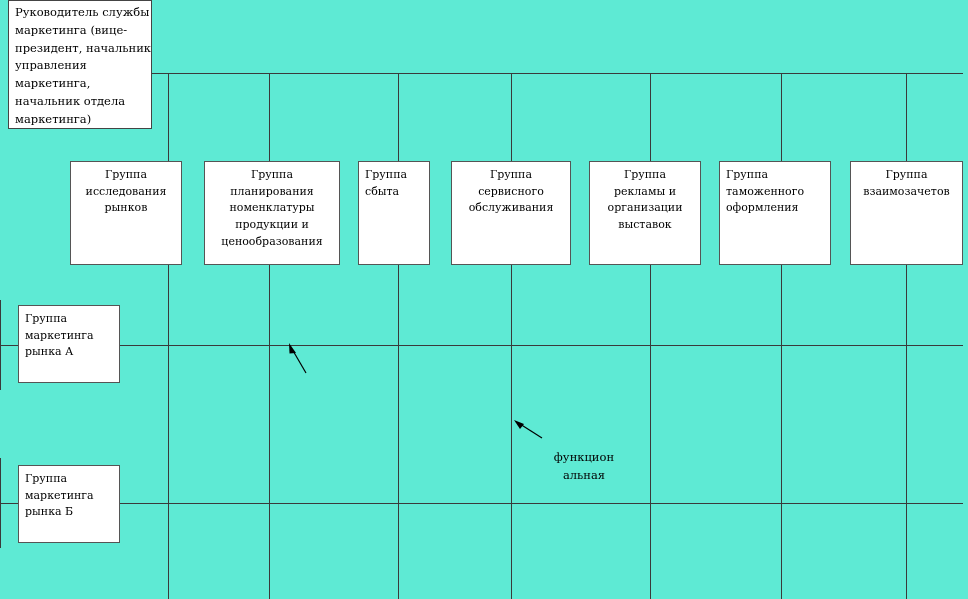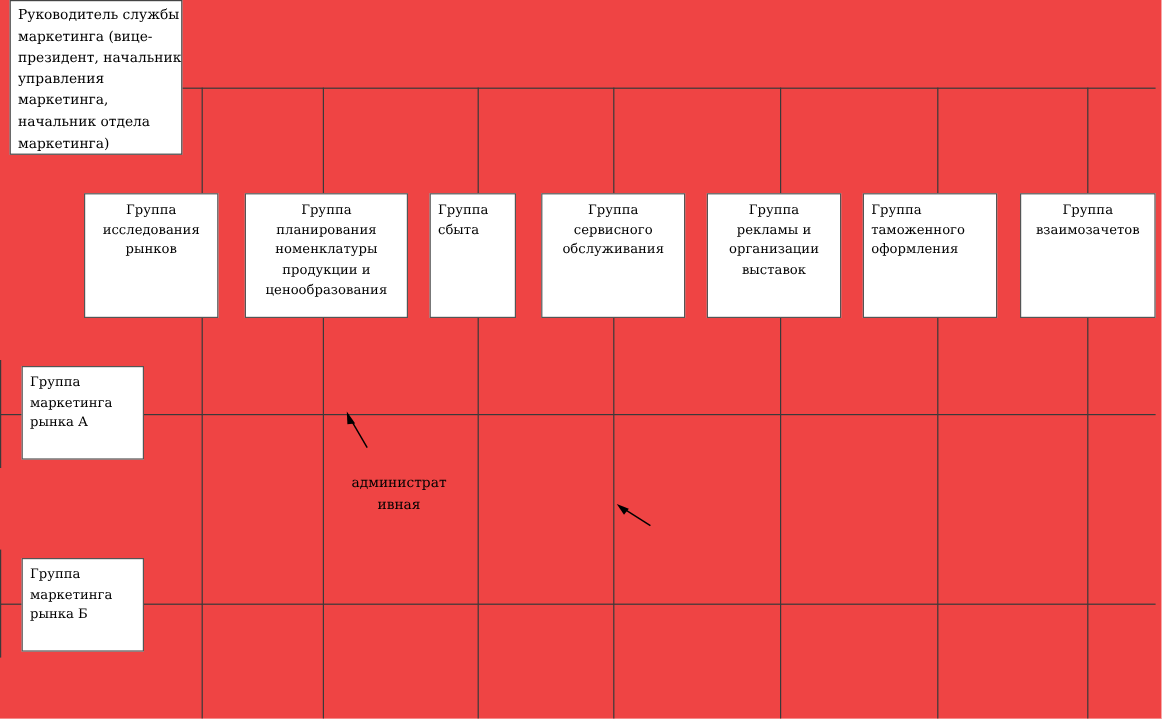--- a/index.html
+++ b/index.html
@@ -5,21 +5,21 @@
 <style>
   html, body {
     margin: 0;
     padding: 0;
     background: #ffffff;
   }
   #canvas {
     position: relative;
     width: 968px;
     height: 599px;
-    background: #ef4444;
+    background: #5eead4;
     font-family: "DejaVu Serif", "Liberation Serif", serif;
     overflow: hidden;
   }
 
   
   .hline {
     position: absolute;
     height: 0;
     border-top: 1px solid #3a3a3a;
   }
@@ -169,23 +169,23 @@
   <div class="box left-align" style="left:18px; top:465px; width:102px; height:78px;">
     <span style="white-space:pre-line;">Группа
 маркетинга
 рынка Б</span>
   </div>
 
   <svg class="arrow-svg" style="left:284px; top:340px; width:30px; height:36px;" viewBox="0 0 30 36">
     <line x1="22" y1="33" x2="8" y2="9"></line>
     <polygon points="5,3 12,13 5.5,13.5"></polygon>
   </svg>
-  <div class="note" style="left:280px; top:377px; width:105px;">
-    <span>администрат
-ивная</span>
-  </div>
 
   <svg class="arrow-svg" style="left:511px; top:418px; width:34px; height:22px;" viewBox="0 0 34 22">
     <line x1="31" y1="20" x2="9" y2="6"></line>
     <polygon points="3,2 13,6 9,11"></polygon>
   </svg>
+  <div class="note" style="left:545px; top:432px; width:78px;">
+    <span>функцион
+альная</span>
+  </div>
 
 </div>
 
 </body></html>

